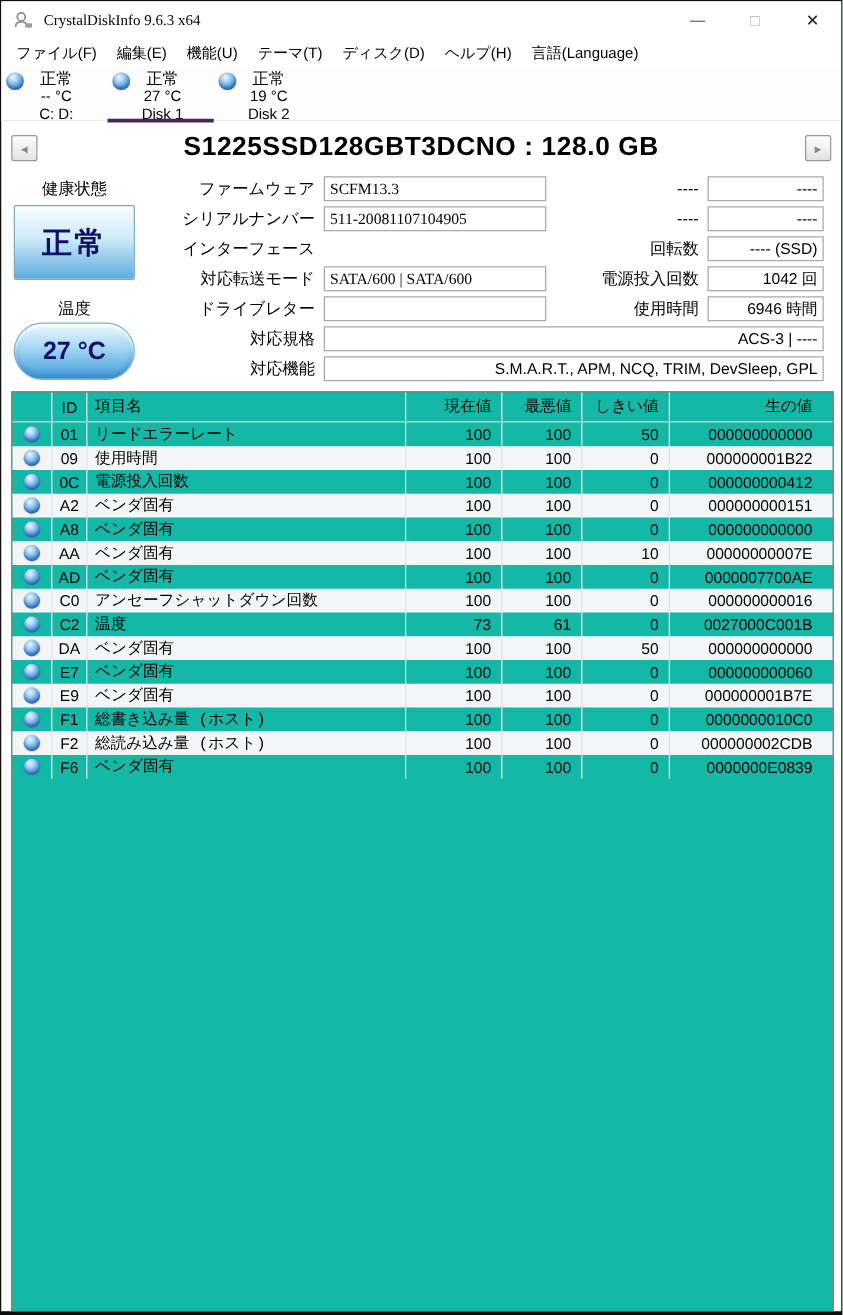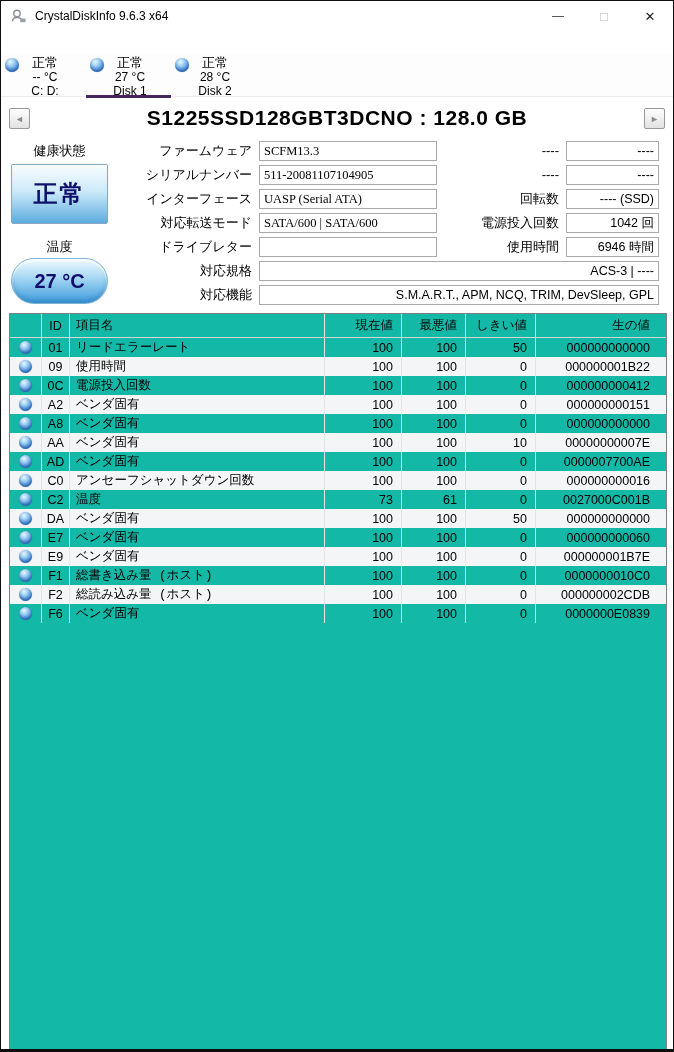--- a/index.html
+++ b/index.html
@@ -8,21 +8,21 @@
 
   .window {
     position:relative; width:674px; height:1052px;
     background:#ffffff; border:1px solid #0d0d0d; border-bottom:3px solid #0d0d0d;
     overflow:hidden;
   }
 
   
   .titlebar { position:absolute; top:0; left:0; right:0; height:30px; display:flex; align-items:center; background:#fff; }
   .app-icon { margin-left:9px; display:flex; align-items:center; }
-  .win-title { margin-left:8px; font-size:12px; color:#000; }
+  .win-title { margin-left:8px; font-size:12px; color:#000;font-family:Liberation Serif, serif; }
   .win-controls { margin-left:auto; display:flex; height:100%; }
   .ctrl { width:46px; height:100%; display:flex; align-items:center; justify-content:center; font-size:12px; color:#444; }
   .ctrl.max { color:#b5b5b5; font-size:13px; }
   .ctrl.close { font-size:13px; color:#222; }
 
   
   .menubar { position:absolute; top:30px; left:0; right:0; height:22px; display:flex; align-items:center; padding-left:4px; background:#fff; }
   .menu-item { font-size:12px; color:#000; padding:2px 8px; white-space:nowrap; }
 
   
@@ -110,20 +110,29 @@
       </svg>
     </span>
     <span class="win-title">CrystalDiskInfo 9.6.3 x64</span>
     <div class="win-controls">
       <span class="ctrl min">—</span>
       <span class="ctrl max">□</span>
       <span class="ctrl close">✕</span>
     </div>
   </div>
 
+  <div class="menubar" id="menubar">
+      <span class="menu-item">ファイル(F)</span>
+      <span class="menu-item">編集(E)</span>
+      <span class="menu-item">機能(U)</span>
+      <span class="menu-item">テーマ(T)</span>
+      <span class="menu-item">ディスク(D)</span>
+      <span class="menu-item">ヘルプ(H)</span>
+      <span class="menu-item">言語(Language)</span>
+    </div>
 
   <div class="tabbar" id="tabbar">
       <div class="disk-tab">
         <span class="orb tab-orb"></span>
         <div class="tab-text">
           <div class="tab-status">正常</div>
           <div class="tab-temp">-- °C</div>
           <div class="tab-name">C: D:</div>
         </div>
       </div>
@@ -132,21 +141,21 @@
         <div class="tab-text">
           <div class="tab-status">正常</div>
           <div class="tab-temp">27 °C</div>
           <div class="tab-name">Disk 1</div>
         </div>
       </div>
       <div class="disk-tab">
         <span class="orb tab-orb"></span>
         <div class="tab-text">
           <div class="tab-status">正常</div>
-          <div class="tab-temp">28 °C</div>
+          <div class="tab-temp">19 °C</div>
           <div class="tab-name">Disk 2</div>
         </div>
       </div>
     </div>
 
   <div class="drive-header">
     <div class="nav-btn nav-prev">◄</div>
     <div class="drive-title">S1225SSD128GBT3DCNO : 128.0 GB</div>
     <div class="nav-btn nav-next">►</div>
   </div>
@@ -159,21 +168,20 @@
   <div class="field-row" style="top:140px">
     <span class="f-label l-left">ファームウェア</span>
     <div class="f-box b-left">SCFM13.3</div>
   </div>
   <div class="field-row" style="top:164px">
     <span class="f-label l-left">シリアルナンバー</span>
     <div class="f-box b-left">511-20081107104905</div>
   </div>
   <div class="field-row" style="top:188px">
     <span class="f-label l-left">インターフェース</span>
-    <div class="f-box b-left">UASP (Serial ATA)</div>
   </div>
   <div class="field-row" style="top:212px">
     <span class="f-label l-left">対応転送モード</span>
     <div class="f-box b-left">SATA/600 | SATA/600</div>
   </div>
   <div class="field-row" style="top:236px">
     <span class="f-label l-left">ドライブレター</span>
     <div class="f-box b-left"></div>
   </div>
   <div class="field-row" style="top:260px">

